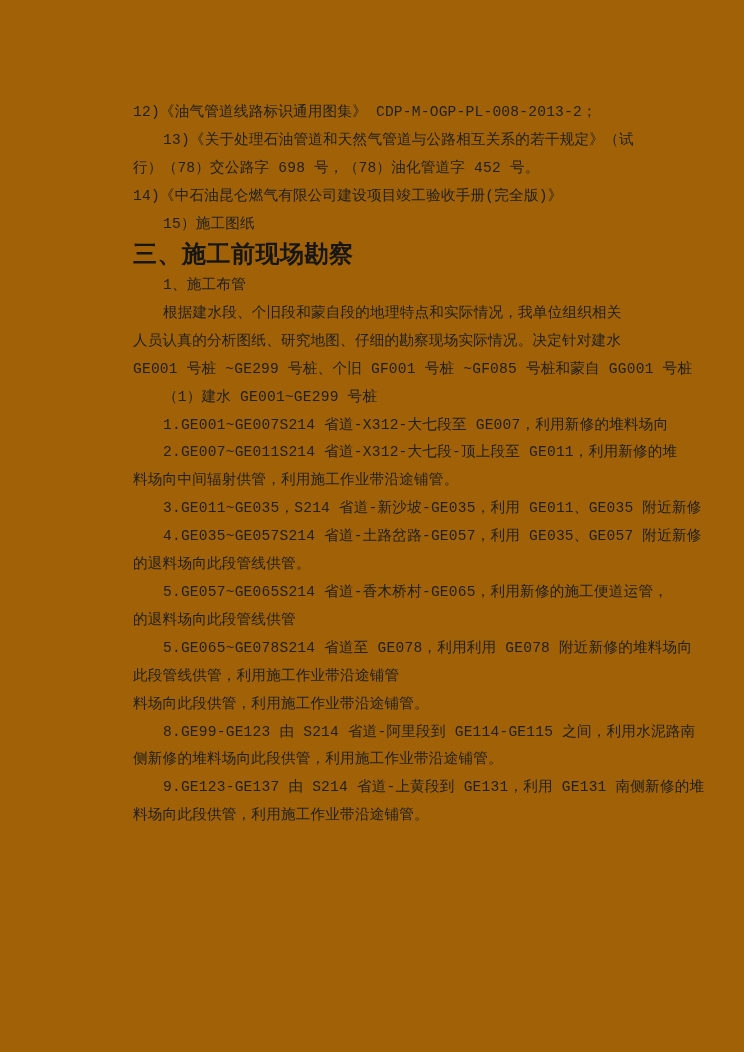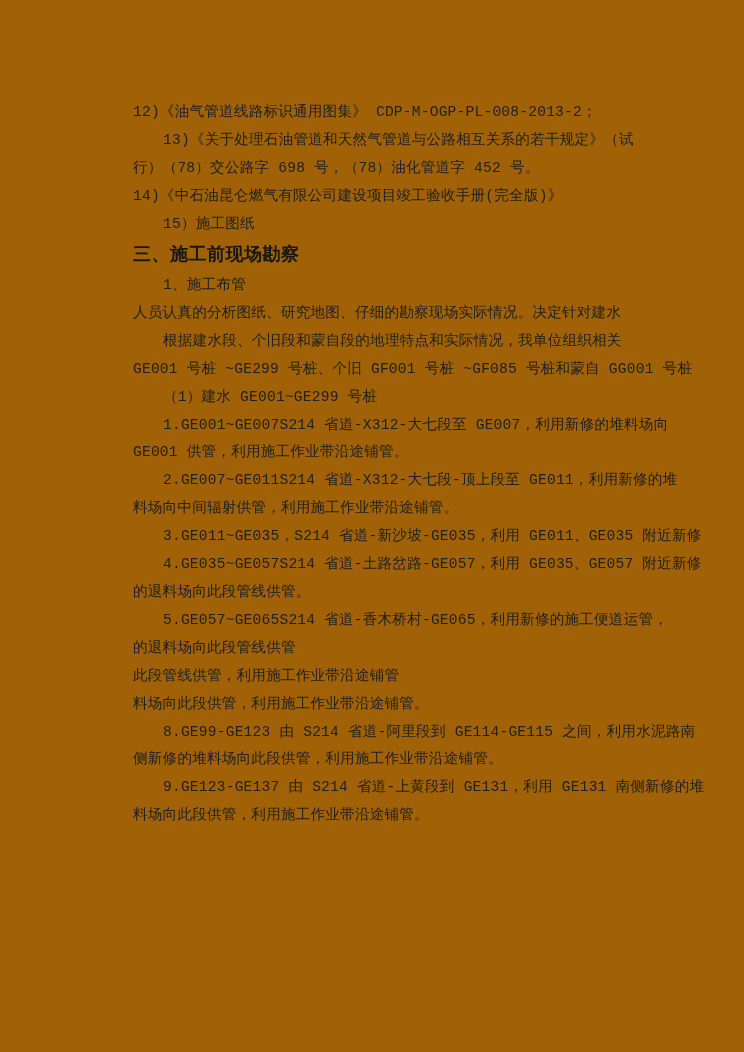--- a/index.html
+++ b/index.html
@@ -26,53 +26,53 @@
   .ln {
     font-size: 14.6px;
     line-height: 27.9px;
     white-space: nowrap;
     letter-spacing: 0.2px;
   }
   .ind {
     padding-left: 30px;
   }
   .heading {
-    font-size: 18px;
+    font-size: 24px;
     line-height: 33.5px;
     font-weight: 700;
     white-space: nowrap;
     letter-spacing: 0.5px;
     color: #161616;
   }
 </style>
 </head>
 <body>
 
 <div class="page">
   <div class="content">
     <div class="ln">12)《油气管道线路标识通用图集》 CDP-M-OGP-PL-008-2013-2；</div>
     <div class="ln ind">13)《关于处理石油管道和天然气管道与公路相互关系的若干规定》（试</div>
     <div class="ln">行）（78）交公路字 698 号，（78）油化管道字 452 号。</div>
     <div class="ln">14)《中石油昆仑燃气有限公司建设项目竣工验收手册(完全版)》</div>
     <div class="ln ind">15）施工图纸</div>
     <div class="heading">三、施工前现场勘察</div>
     <div class="ln ind">1、施工布管</div>
+    <div class="ln ind">根据建水段、个旧段和蒙自段的地理特点和实际情况，我单位组织相关</div>
     <div class="ln">人员认真的分析图纸、研究地图、仔细的勘察现场实际情况。决定针对建水</div>
-    <div class="ln ind">根据建水段、个旧段和蒙自段的地理特点和实际情况，我单位组织相关</div>
     <div class="ln">GE001 号桩 ~GE299 号桩、个旧 GF001 号桩 ~GF085 号桩和蒙自 GG001 号桩</div>
     <div class="ln ind">（1）建水 GE001~GE299 号桩</div>
     <div class="ln ind">1.GE001~GE007S214 省道-X312-大七段至 GE007，利用新修的堆料场向</div>
-    <div class="ln">GE001 供管，利用施工作业带沿途铺管。</div>
     <div class="ln ind">2.GE007~GE011S214 省道-X312-大七段-顶上段至 GE011，利用新修的堆</div>
     <div class="ln">料场向中间辐射供管，利用施工作业带沿途铺管。</div>
     <div class="ln ind">3.GE011~GE035，S214 省道-新沙坡-GE035，利用 GE011、GE035 附近新修</div>
     <div class="ln ind">4.GE035~GE057S214 省道-土路岔路-GE057，利用 GE035、GE057 附近新修</div>
     <div class="ln">的退料场向此段管线供管。</div>
     <div class="ln ind">5.GE057~GE065S214 省道-香木桥村-GE065，利用新修的施工便道运管，</div>
     <div class="ln">的退料场向此段管线供管</div>
+    <div class="ln ind">5.GE065~GE078S214 省道至 GE078，利用利用 GE078 附近新修的堆料场向</div>
     <div class="ln">此段管线供管，利用施工作业带沿途铺管</div>
     <div class="ln">料场向此段供管，利用施工作业带沿途铺管。</div>
     <div class="ln ind">8.GE99-GE123 由 S214 省道-阿里段到 GE114-GE115 之间，利用水泥路南</div>
     <div class="ln">侧新修的堆料场向此段供管，利用施工作业带沿途铺管。</div>
     <div class="ln ind">9.GE123-GE137 由 S214 省道-上黄段到 GE131，利用 GE131 南侧新修的堆</div>
     <div class="ln">料场向此段供管，利用施工作业带沿途铺管。</div>
   </div>
 </div>
 
 </body></html>

